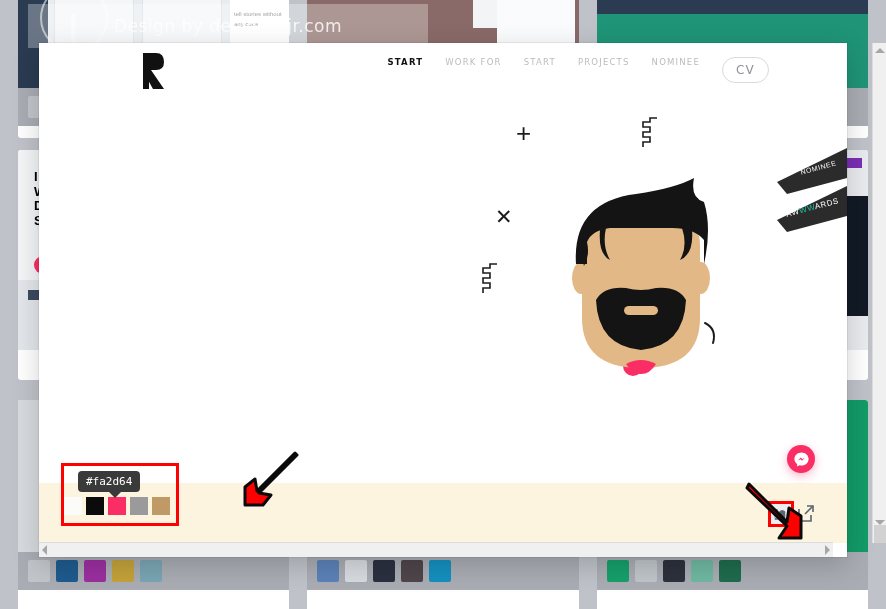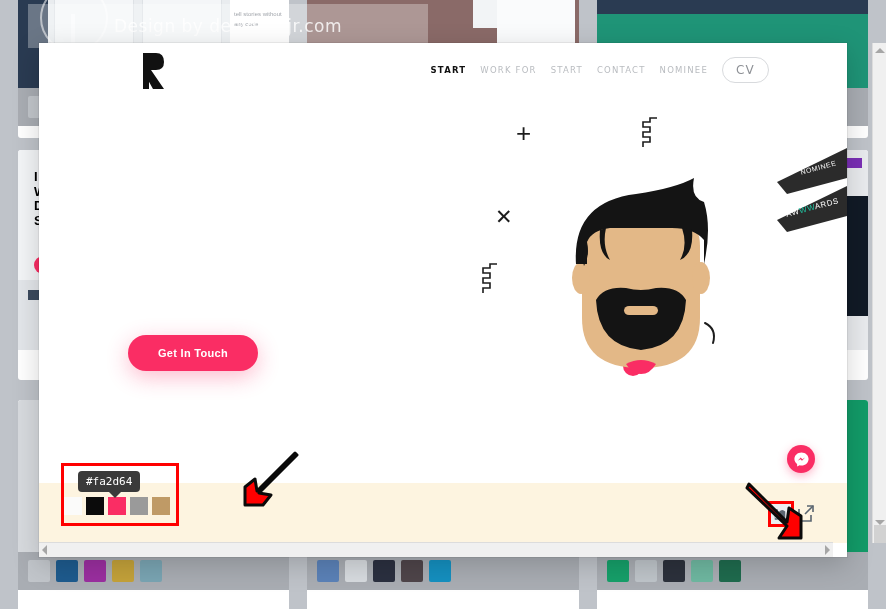--- a/index.html
+++ b/index.html
@@ -63,21 +63,21 @@
     z-index: 10;
     overflow: hidden;
   }
   #site { position: absolute; inset: 0; background: #fff; overflow: hidden; }
   #logo {
     position: absolute; left: 100px; top: 8px;
     width: 26px; height: 40px;
   }
   #navlinks {
     position: absolute; right: 78px; top: 14px;
-    display: flex; align-items: center; gap: 14px;
+    display: flex; align-items: flex-start; gap: 22px;
   }
   .navlink {
     font-size: 8.5px; letter-spacing: 1.2px; color: #b9bcc0;
     font-family: "DejaVu Sans", sans-serif; white-space: nowrap;
   }
   .navlink.active { color: #111; font-weight: bold; }
   #cvpill {
     border: 1px solid #d8dadd; border-radius: 14px;
     padding: 5px 13px; font-size: 12px; letter-spacing: 1.2px; color: #8e9196;
     font-family: "DejaVu Sans", sans-serif;
@@ -334,27 +334,26 @@
       <svg viewBox="0 0 26 40" width="26" height="40">
         <path d="M4 2 L17 2 Q25 2 25 11 Q25 19 17 19 L12 19 L25 38 L14 38 L4 20 Z" fill="#111"></path>
         <path d="M4 2 L10 2 L10 38 L4 38 Z" fill="#111"></path>
       </svg>
     </div>
 
     <div id="navlinks">
       <span class="navlink active">START</span>
       <span class="navlink">WORK FOR</span>
       <span class="navlink">START</span>
-      <span class="navlink">CONTACT</span>
+      <span class="navlink">PROJECTS</span>
       <span class="navlink">NOMINEE</span>
       <span id="cvpill">CV</span>
     </div>
 
 
-    <button id="cta">Get In Touch</button>
 
     <div class="deco" id="deco-plus">+</div>
     <div class="deco" id="deco-x">✕</div>
 
     <svg class="deco" id="deco-sq1" width="26" height="34" viewBox="0 0 26 34">
       <path d="M4 32 L4 27 L11 27 L11 22 L4 22 L4 17 L11 17 L11 12 L4 12 L4 7 L11 7 L11 3 L18 3" stroke="#1c1c1c" stroke-width="1.6" fill="none"></path>
     </svg>
     <svg class="deco" id="deco-sq2" width="26" height="34" viewBox="0 0 26 34">
       <path d="M4 32 L4 27 L11 27 L11 22 L4 22 L4 17 L11 17 L11 12 L4 12 L4 7 L11 7 L11 3 L18 3" stroke="#1c1c1c" stroke-width="1.6" fill="none"></path>
     </svg>

